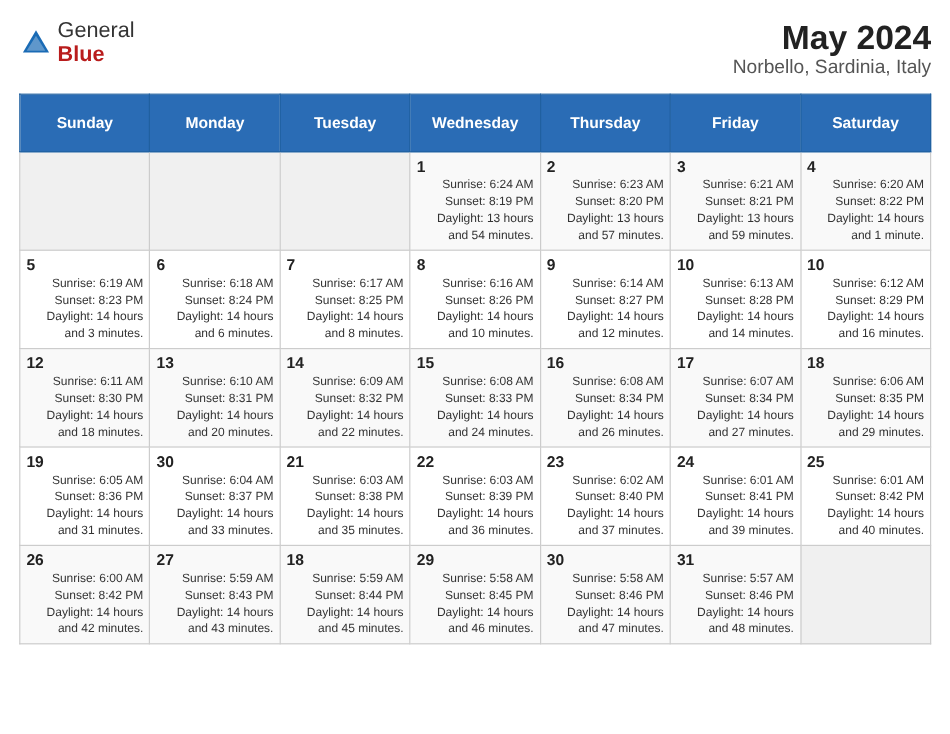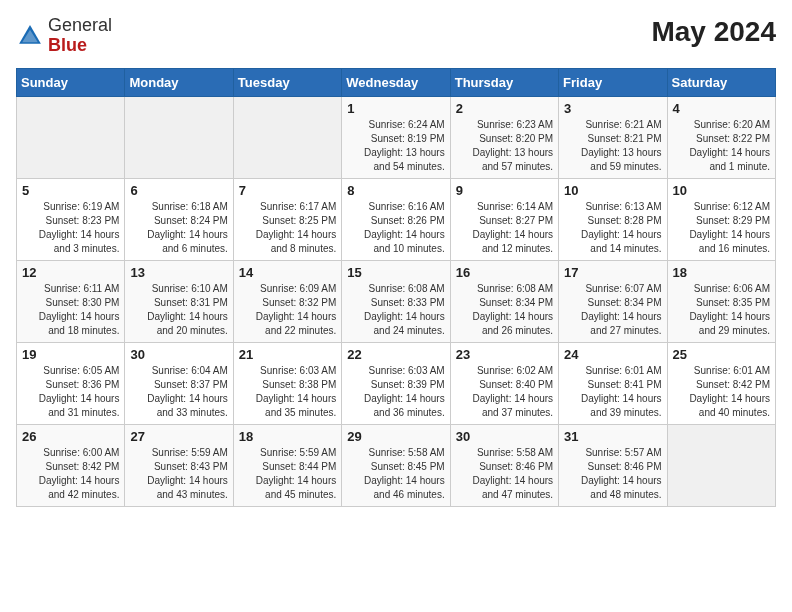--- a/index.html
+++ b/index.html
@@ -55,22 +55,22 @@
     table {
       width: 100%;
       border-collapse: collapse;
       table-layout: fixed;
     }
     thead tr th {
       background-color: #2a6cb5;
       color: #fff;
       font-size: 13px;
       font-weight: bold;
-      padding: 6px 4px;
-      text-align: left;
+      padding: 16px 4px;
+      text-align: center;
       border: 1px solid #2060a0;
     }
     tbody tr td {
       border: 1px solid #ccc;
       vertical-align: top;
       padding: 4px 5px;
       font-size: 10.5px;
       color: #333;
       height: 80px;
       background: #fff;
@@ -104,20 +104,21 @@
       <polygon points="18,4 32,28 4,28" fill="#1a6bb5"></polygon>
       <polygon points="18,10 28,26 8,26" fill="#fff" opacity="0.3"></polygon>
     </svg>
     <div class="logo-text">
       <span class="logo-general">General</span>
       <span class="logo-blue">Blue</span>
     </div>
   </div>
   <div class="title-block">
     <div class="title-month">May 2024</div>
+    <div class="title-location">Norbello, Sardinia, Italy</div>
   </div>
 </div>
 
 <table>
   <thead>
     <tr>
     <th>Sunday</th>
         <th>Monday</th>
         <th>Tuesday</th>
         <th>Wednesday</th>

